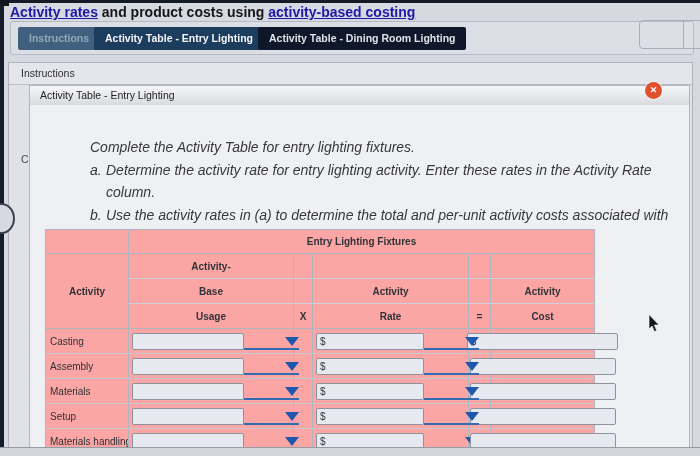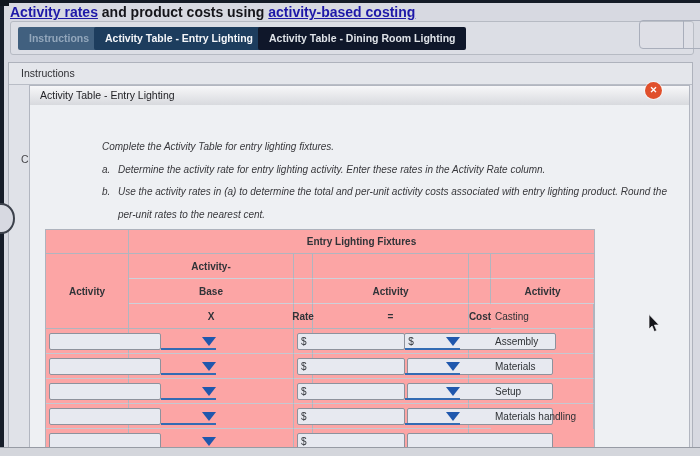--- a/index.html
+++ b/index.html
@@ -42,21 +42,21 @@
   .innerpanel{position:absolute;left:20px;top:22px;width:661px;height:365px;border:1px solid #b2b6c0;
     box-sizing:border-box;background:#eef0f3;}
   .iphead{height:19px;background:linear-gradient(#f7f7f9,#d8dade);border-bottom:1px solid #b8bcc5;
     font-size:10.5px;color:#232327;padding-left:10px;line-height:19px;position:relative;}
   .closebtn{position:absolute;left:615px;top:-4px;width:17px;height:17px;border-radius:50%;
     background:#e0502c;color:#fff;font-size:9px;font-weight:bold;text-align:center;line-height:17px;
     cursor:pointer;box-shadow:0 0 0 1px rgba(255,255,255,0.55);}
   .ipbody{position:absolute;left:0;top:19px;right:0;bottom:0;background:#eef0f3;}
 
   
-  .instr{position:absolute;left:72px;top:31px;width:580px;font-style:italic;font-size:10px;
+  .instr{position:absolute;left:60px;top:31px;width:580px;font-style:italic;font-size:14px;
     color:#38383c;line-height:22.5px;}
   .instr .item{display:flex;}
   .instr .marker{width:16px;flex:none;}
   .instr .itext{flex:1;}
 
   
   .acttable{position:absolute;left:15px;top:124px;width:548px;display:grid;
     grid-template-columns:83px 165px 19px 156px 22px 103px;
     grid-template-rows:24px 25px 25px 25px repeat(5,25px);
     background:#fca5a5;border:1px solid #aeb3bd;box-sizing:content-box;
@@ -148,20 +148,21 @@
         <div class="c br bbl"></div>
         <div class="c br bbl"></div>
         <div class="c bbl"></div>
 
         <div class="c br bbl hd">Base</div>
         <div class="c br bbl"></div>
         <div class="c br bbl hd">Activity</div>
         <div class="c br bbl"></div>
         <div class="c bbl hd">Activity</div>
 
+        <div class="c br bbs hd">Usage</div>
         <div class="c br bbs hd">X</div>
         <div class="c br bbs hd">Rate</div>
         <div class="c br bbs hd">=</div>
         <div class="c bbs hd">Cost</div>
 
         <div class="c br bbr lbl">Casting</div>
         <div class="c br bbr cellflex">
           <div class="ibox w-usage">
               <input value="" style="">
             </div>

